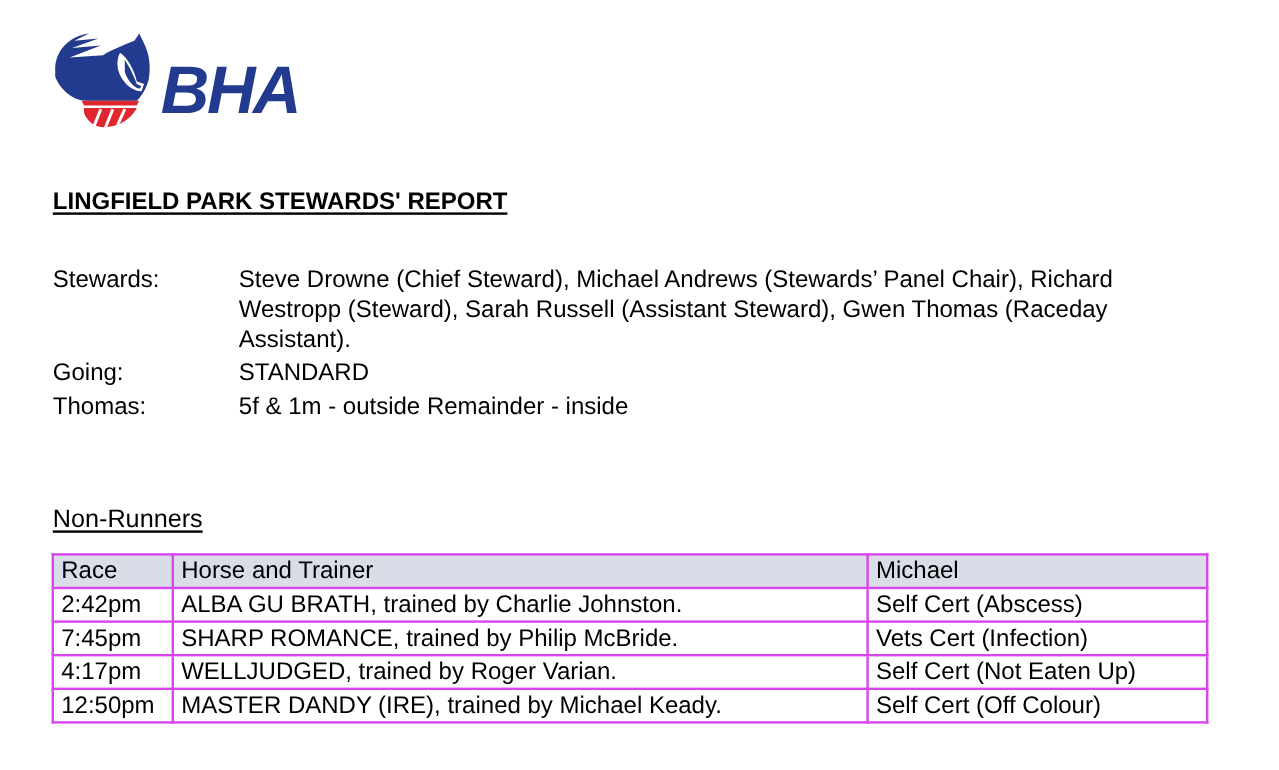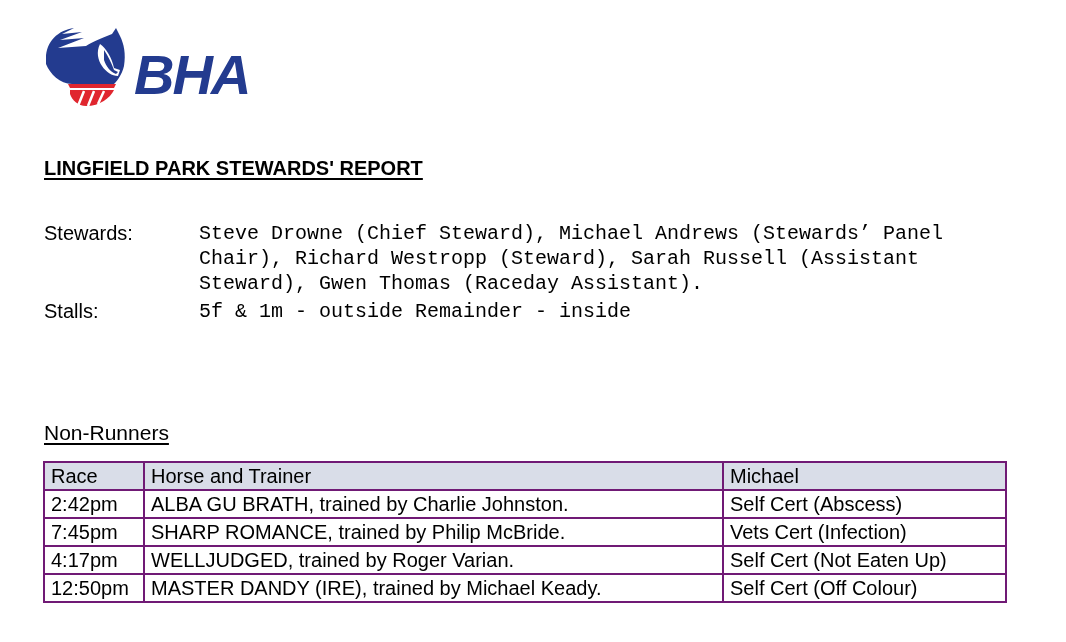--- a/index.html
+++ b/index.html
@@ -49,41 +49,40 @@
     margin-bottom: 3px;
     justify-content: space-between;
   }
   .info-label {
     width: 155px;
     flex: 0 0 155px;
   }
   .info-value {
     flex: 1;
     padding-right: 10px;
-    font-family: Liberation Mono, monospace;
   }
   .section-heading {
     position: absolute;
     left: 44px;
     top: 420px;
     font-size: 21px;
     line-height: 25px;
     text-decoration: underline;
     text-underline-offset: 3px;
   }
   table.nr {
     position: absolute;
     left: 43px;
     top: 461px;
     width: 964px;
     border-collapse: collapse;
     font-size: 20px;
   }
   table.nr th, table.nr td {
-    border: 2px solid #701a75;
+    border: 2px solid #d946ef;
     text-align: left;
     font-weight: normal;
     padding: 0 6px;
     height: 26px;
     line-height: 26px;
     white-space: nowrap;
   }
   table.nr th {
     background: #d9dde8;
   }
@@ -113,21 +112,25 @@
 <div class="title-block">
   <div>LINGFIELD PARK STEWARDS' REPORT</div>
 </div>
 
 <div class="info">
   <div class="info-row">
     <div class="info-label">Stewards:</div>
     <div class="info-value">Steve Drowne (Chief Steward), Michael Andrews (Stewards’ Panel Chair), Richard Westropp (Steward), Sarah Russell (Assistant Steward), Gwen Thomas (Raceday Assistant).</div>
   </div>
   <div class="info-row">
-    <div class="info-label">Stalls:</div>
+    <div class="info-label">Going:</div>
+    <div class="info-value">STANDARD</div>
+  </div>
+  <div class="info-row">
+    <div class="info-label">Thomas:</div>
     <div class="info-value">5f &amp; 1m - outside Remainder - inside</div>
   </div>
 </div>
 
 <div class="section-heading">Non-Runners</div>
 
 <table class="nr">
   <thead>
     <tr>
       <th class="c-race">Race</th>

